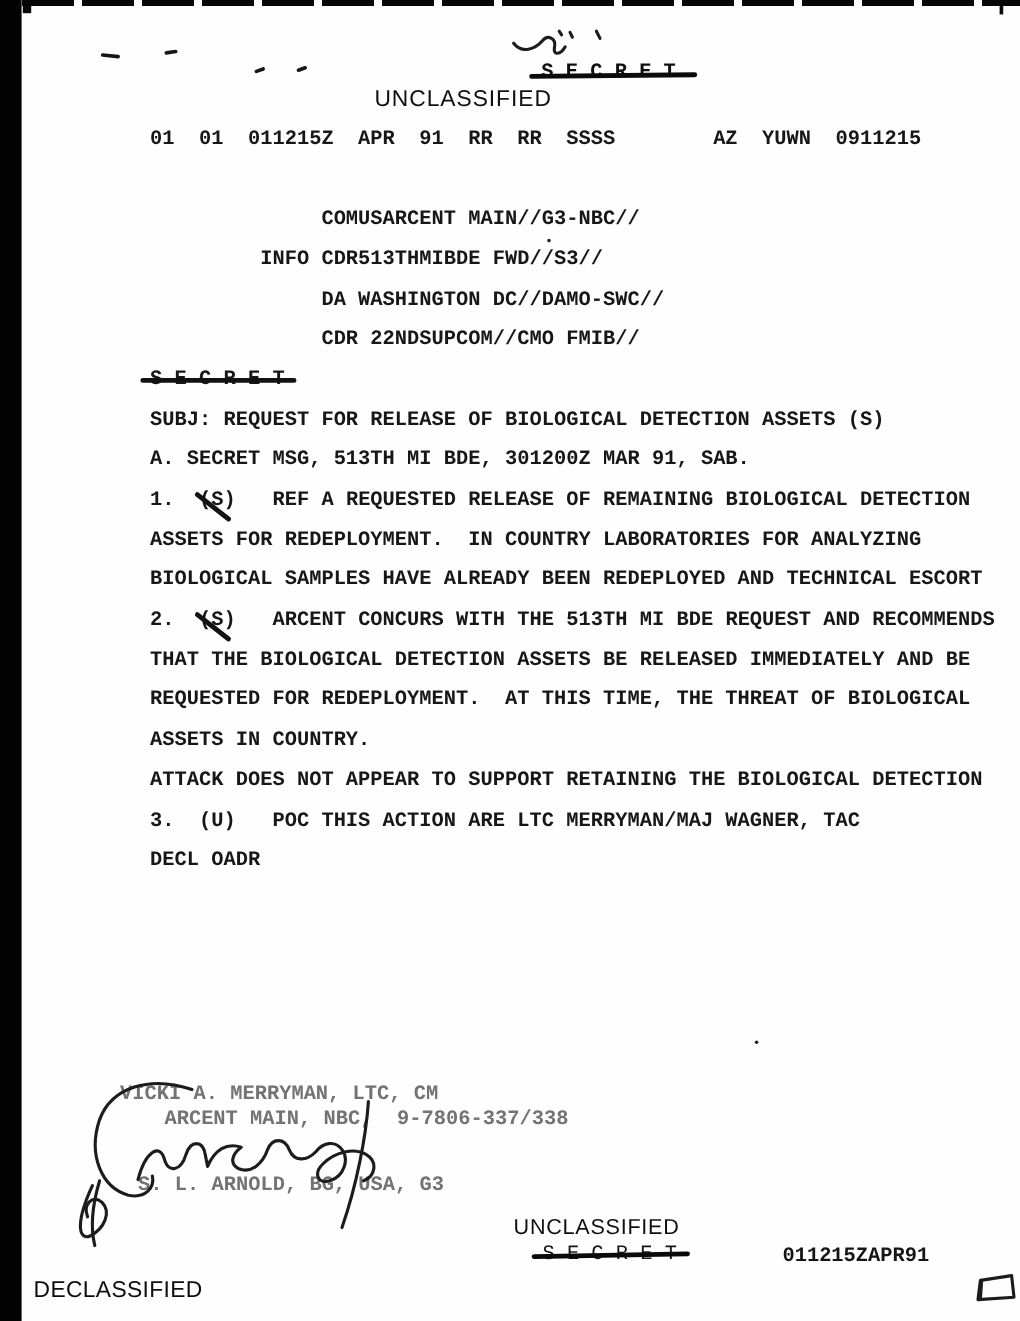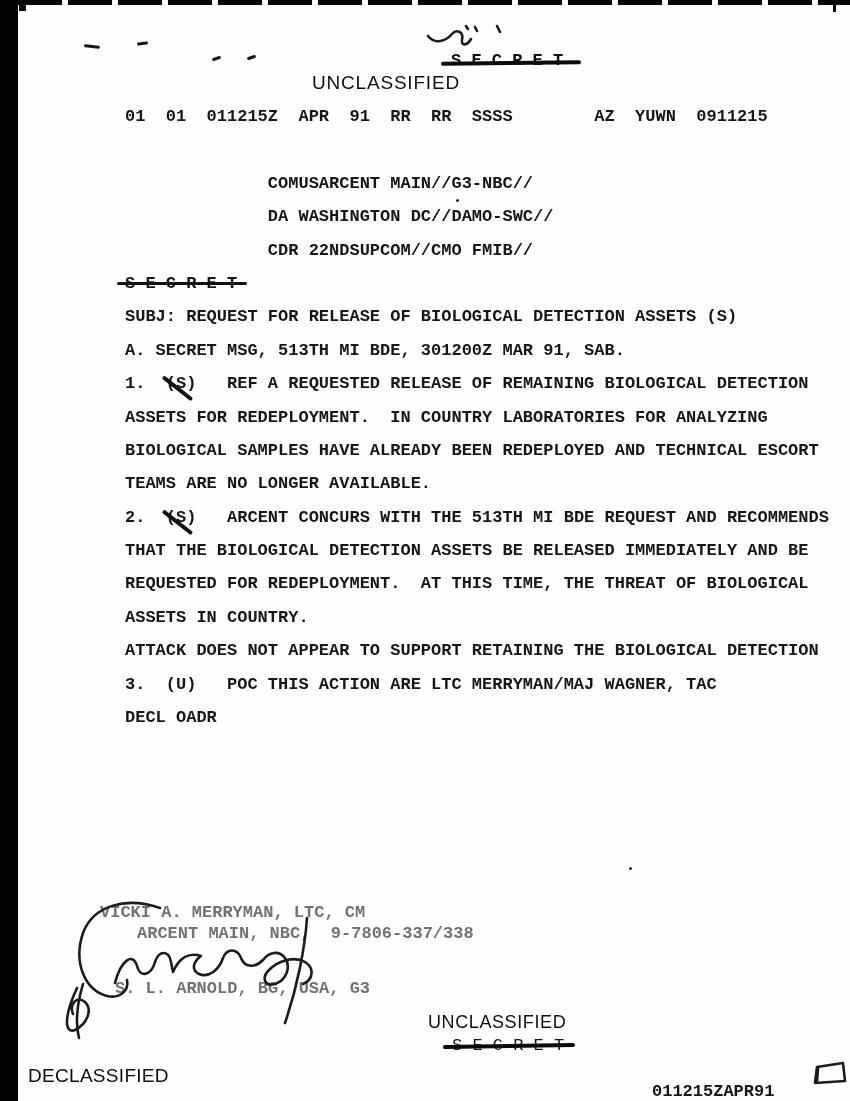--- a/index.html
+++ b/index.html
@@ -43,21 +43,21 @@
   .sig-2 { left:100px; top:924px;margin-left:37px; }
   .sig-3 { left:115px; top:979px; }
 
   .unclass-bottom { position:absolute; left:428px; top:1012px; color:#101010;
          font:400 18px/21px "Liberation Sans", sans-serif; letter-spacing:0.6px; }
   .stamp-secret-bottom { position:absolute; left:452px; top:1036px; color:#141414;
          font:400 17px/20px "Liberation Mono", monospace; white-space:pre; }
   .strike-bottom { position:absolute; left:443px; top:1044px; width:132px; height:4.2px;
          background:#0a0a0a; transform:rotate(-1deg); border-radius:2px; }
   .dtg-bottom { position:absolute; left:652px; top:1038px; color:#151515;
-         font:700 17px/20px "Liberation Mono", monospace;margin-top:44px; }
+         font:700 17px/20px "Liberation Mono", monospace; }
 
   .declass { position:absolute; left:28px; top:1022px; color:#0d0d0d;
          font:400 19px/21.5px "Liberation Sans", sans-serif; letter-spacing:0.3px; white-space:pre; }
 
   .dot { position:absolute; width:3px; height:3px; background:#222; border-radius:50%; }
 
   svg.ink { position:absolute; overflow:visible; }
   svg.ink path { fill:none; stroke:#1c1c1c; stroke-width:2.6; stroke-linecap:round; stroke-linejoin:round; }
 </style>
 </head>
@@ -85,29 +85,29 @@
   </svg>
 
   <div class="stamp-secret-top">S E C R E T</div>
   <div class="strike-top"></div>
   <div class="unclass-top">UNCLASSIFIED</div>
 
   <div class="msg">
       <div class="msg-line"><span>01  01  011215Z  APR  91  RR  RR  SSSS        AZ  YUWN  0911215</span></div>
       <div class="msg-line"><span></span></div>
       <div class="msg-line"><span>              COMUSARCENT MAIN//G3-NBC//</span></div>
+      <div class="msg-line"><span>         INFO CDR513THMIBDE FWD//S3//</span></div>
       <div class="msg-line"><span>              DA WASHINGTON DC//DAMO-SWC//</span></div>
       <div class="msg-line"><span>              CDR 22NDSUPCOM//CMO FMIB//</span></div>
       <div class="msg-line"><span class="secret-strike">S E C R E T</span></div>
       <div class="msg-line"><span>SUBJ: REQUEST FOR RELEASE OF BIOLOGICAL DETECTION ASSETS (S)</span></div>
       <div class="msg-line"><span>A. SECRET MSG, 513TH MI BDE, 301200Z MAR 91, SAB.</span></div>
       <div class="msg-line"><span>1.  </span><span class="slashed">(S)</span><span>   REF A REQUESTED RELEASE OF REMAINING BIOLOGICAL DETECTION</span></div>
       <div class="msg-line"><span>ASSETS FOR REDEPLOYMENT.  IN COUNTRY LABORATORIES FOR ANALYZING</span></div>
       <div class="msg-line"><span>BIOLOGICAL SAMPLES HAVE ALREADY BEEN REDEPLOYED AND TECHNICAL ESCORT</span></div>
-      <div class="msg-line"><span>TEAMS ARE NO LONGER AVAILABLE.</span></div>
       <div class="msg-line"><span>2.  </span><span class="slashed">(S)</span><span>   ARCENT CONCURS WITH THE 513TH MI BDE REQUEST AND RECOMMENDS</span></div>
       <div class="msg-line"><span>THAT THE BIOLOGICAL DETECTION ASSETS BE RELEASED IMMEDIATELY AND BE</span></div>
       <div class="msg-line"><span>REQUESTED FOR REDEPLOYMENT.  AT THIS TIME, THE THREAT OF BIOLOGICAL</span></div>
       <div class="msg-line"><span>ASSETS IN COUNTRY.</span></div>
       <div class="msg-line"><span>ATTACK DOES NOT APPEAR TO SUPPORT RETAINING THE BIOLOGICAL DETECTION</span></div>
       <div class="msg-line"><span>3.  (U)   POC THIS ACTION ARE LTC MERRYMAN/MAJ WAGNER, TAC</span></div>
       <div class="msg-line"><span>DECL OADR</span></div>
     </div>
 
   <div class="sig-line sig-1">VICKI A. MERRYMAN, LTC, CM</div>

